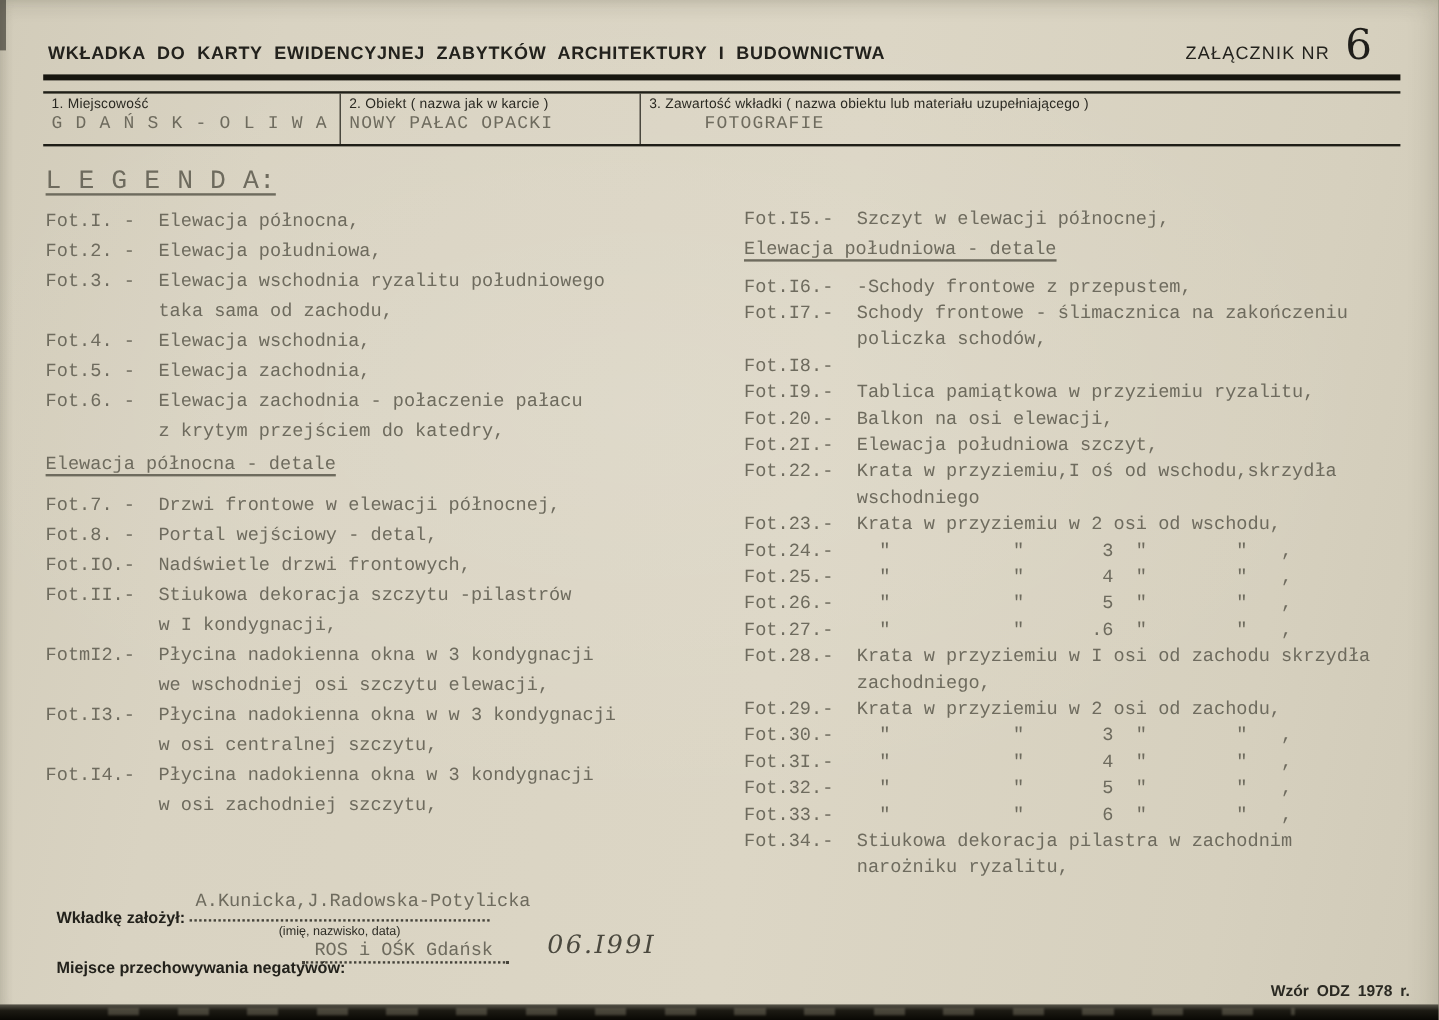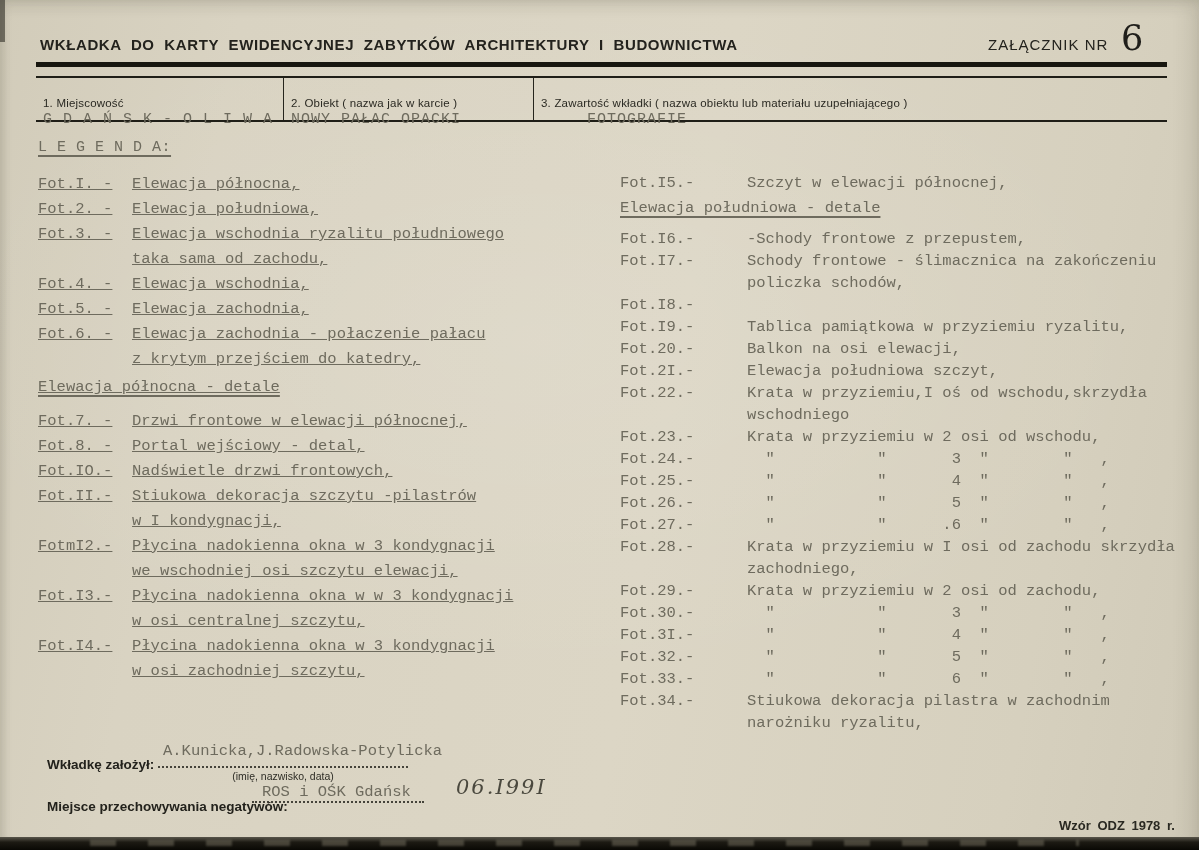--- a/index.html
+++ b/index.html
@@ -26,45 +26,45 @@
     position:absolute;left:1121px;top:18px;
     font-family:"DejaVu Serif", serif;
     font-size:35px;font-weight:500;color:#1f1e1a;
   }
   .thick-rule{position:absolute;left:36px;top:62px;width:1131px;height:5px;background:#17160f;}
   .form-table{
     position:absolute;left:36px;top:76px;width:1131px;height:46px;
     border-top:2px solid #1f1e17;border-bottom:2px solid #1f1e17;
     display:flex;box-sizing:border-box;
   }
-  .form-cell{box-sizing:border-box;padding:19px 0 0 7px;}
+  .form-cell{box-sizing:border-box;padding:3px 0 0 7px;}
   .form-cell + .form-cell{border-left:1.5px solid #26251d;}
   .cell1{width:247px;}
   .cell2{width:250px;}
   .cell3{flex:1;}
   .form-label{font-size:11.5px;color:#2a2922;letter-spacing:0.2px;}
   .form-value{
     font-family:"Liberation Mono","DejaVu Sans Mono",monospace;
     font-size:15px;letter-spacing:1px;margin-top:2px;
     color:#96937f;white-space:pre;
   }
   .cell3 .form-value{padding-left:46px;}
   
   .tw{font-family:"Liberation Mono","DejaVu Sans Mono",monospace;color:#6e6b5e;}
   .legend-title{
     position:absolute;left:38px;top:139px;
-    font-size:15px;letter-spacing:0.5px;
+    font-size:22px;letter-spacing:0.5px;
     text-decoration:underline;text-decoration-thickness:1.5px;text-underline-offset:4px;
     white-space:pre;
   }
   .legend-col{position:absolute;top:172px;font-size:15.5px;}
-  .legend-left{left:38px;width:560px;text-decoration:underline;}
+  .legend-left{left:38px;width:560px;}
   .legend-right{left:620px;width:570px;}
   .legend-left .entry{line-height:25px;}
-  .legend-right .entry{line-height:22px;gap:33px;}
+  .legend-right .entry{line-height:22px;}
   .entry{display:flex;align-items:flex-start;}
   .entry .num{flex:none;width:94px;white-space:pre;}
   .entry .txt{white-space:pre-wrap;}
   .heading-row{margin:3px 0 9px 0;text-align:right;}
   .heading-row .heading{
     text-decoration:underline;text-decoration-thickness:1.5px;text-underline-offset:4px;
     white-space:pre;
   }
   
   .founder-name{position:absolute;left:163px;top:742px;font-size:15.5px;white-space:pre;}

